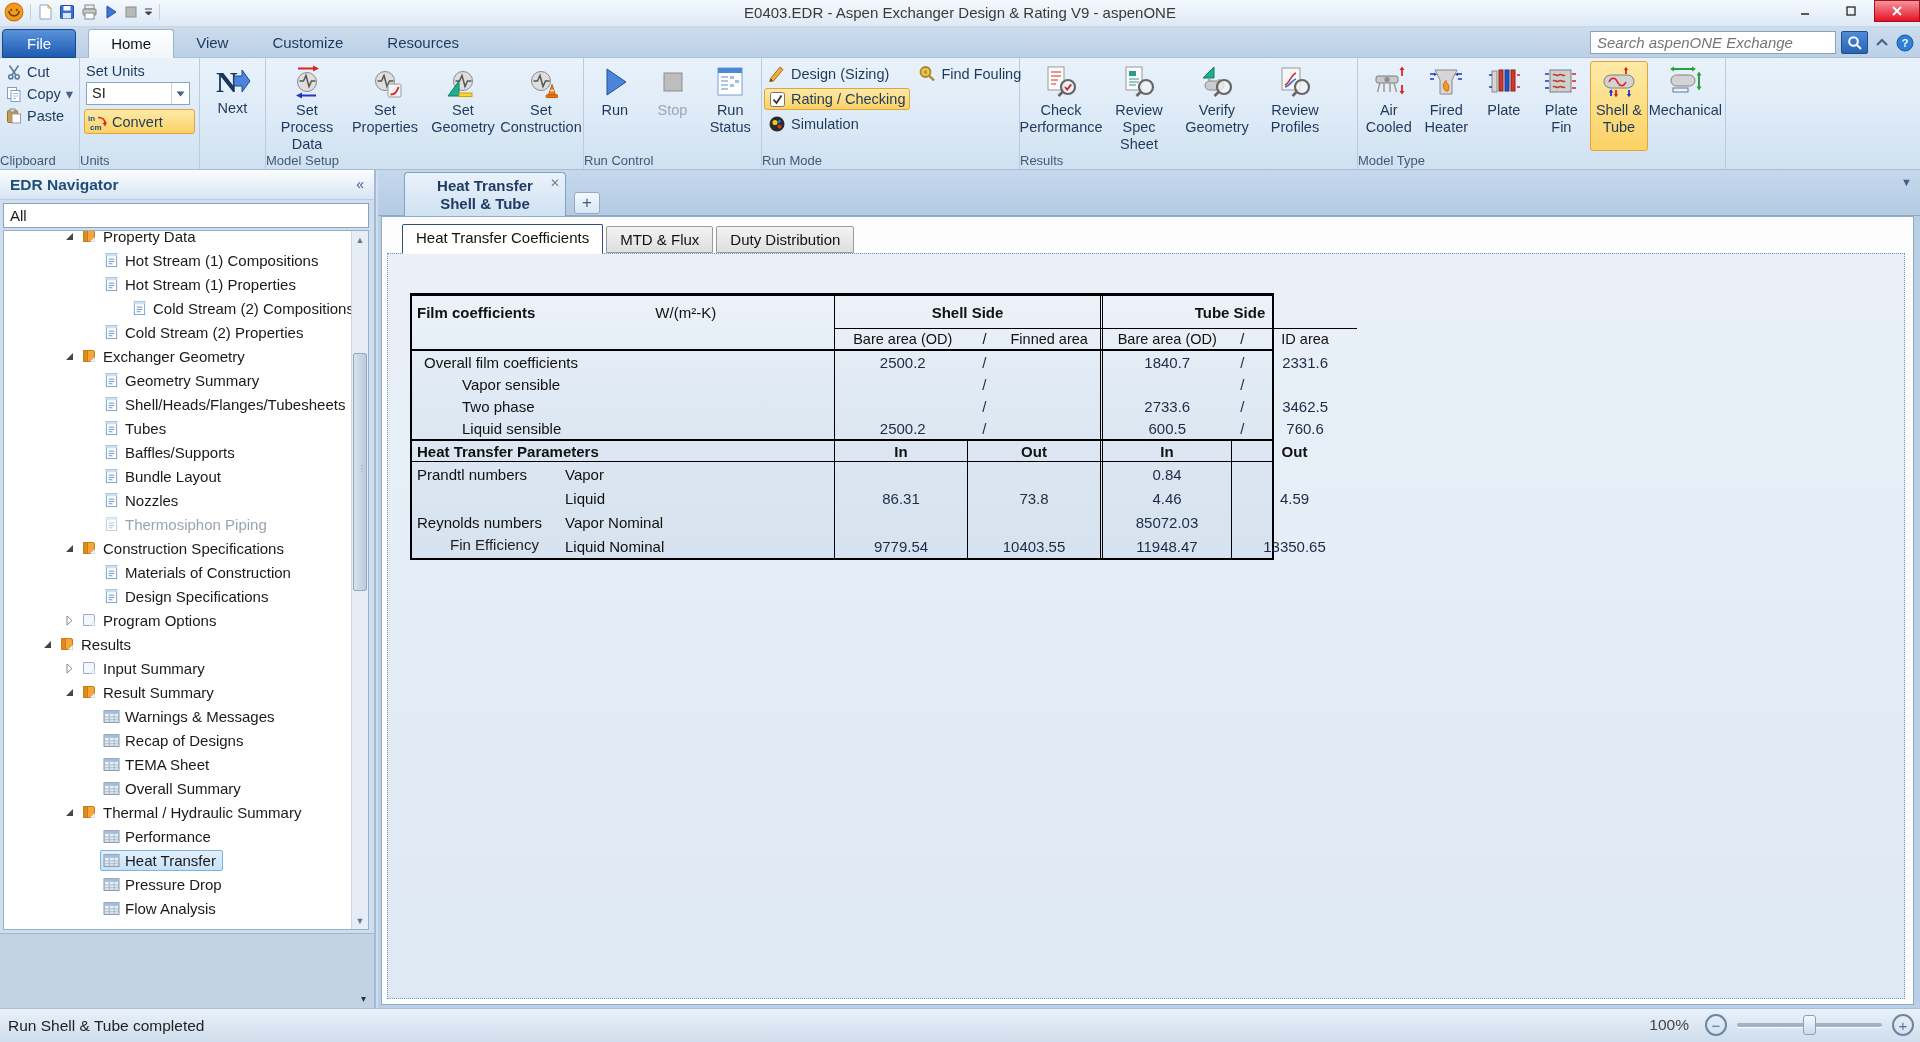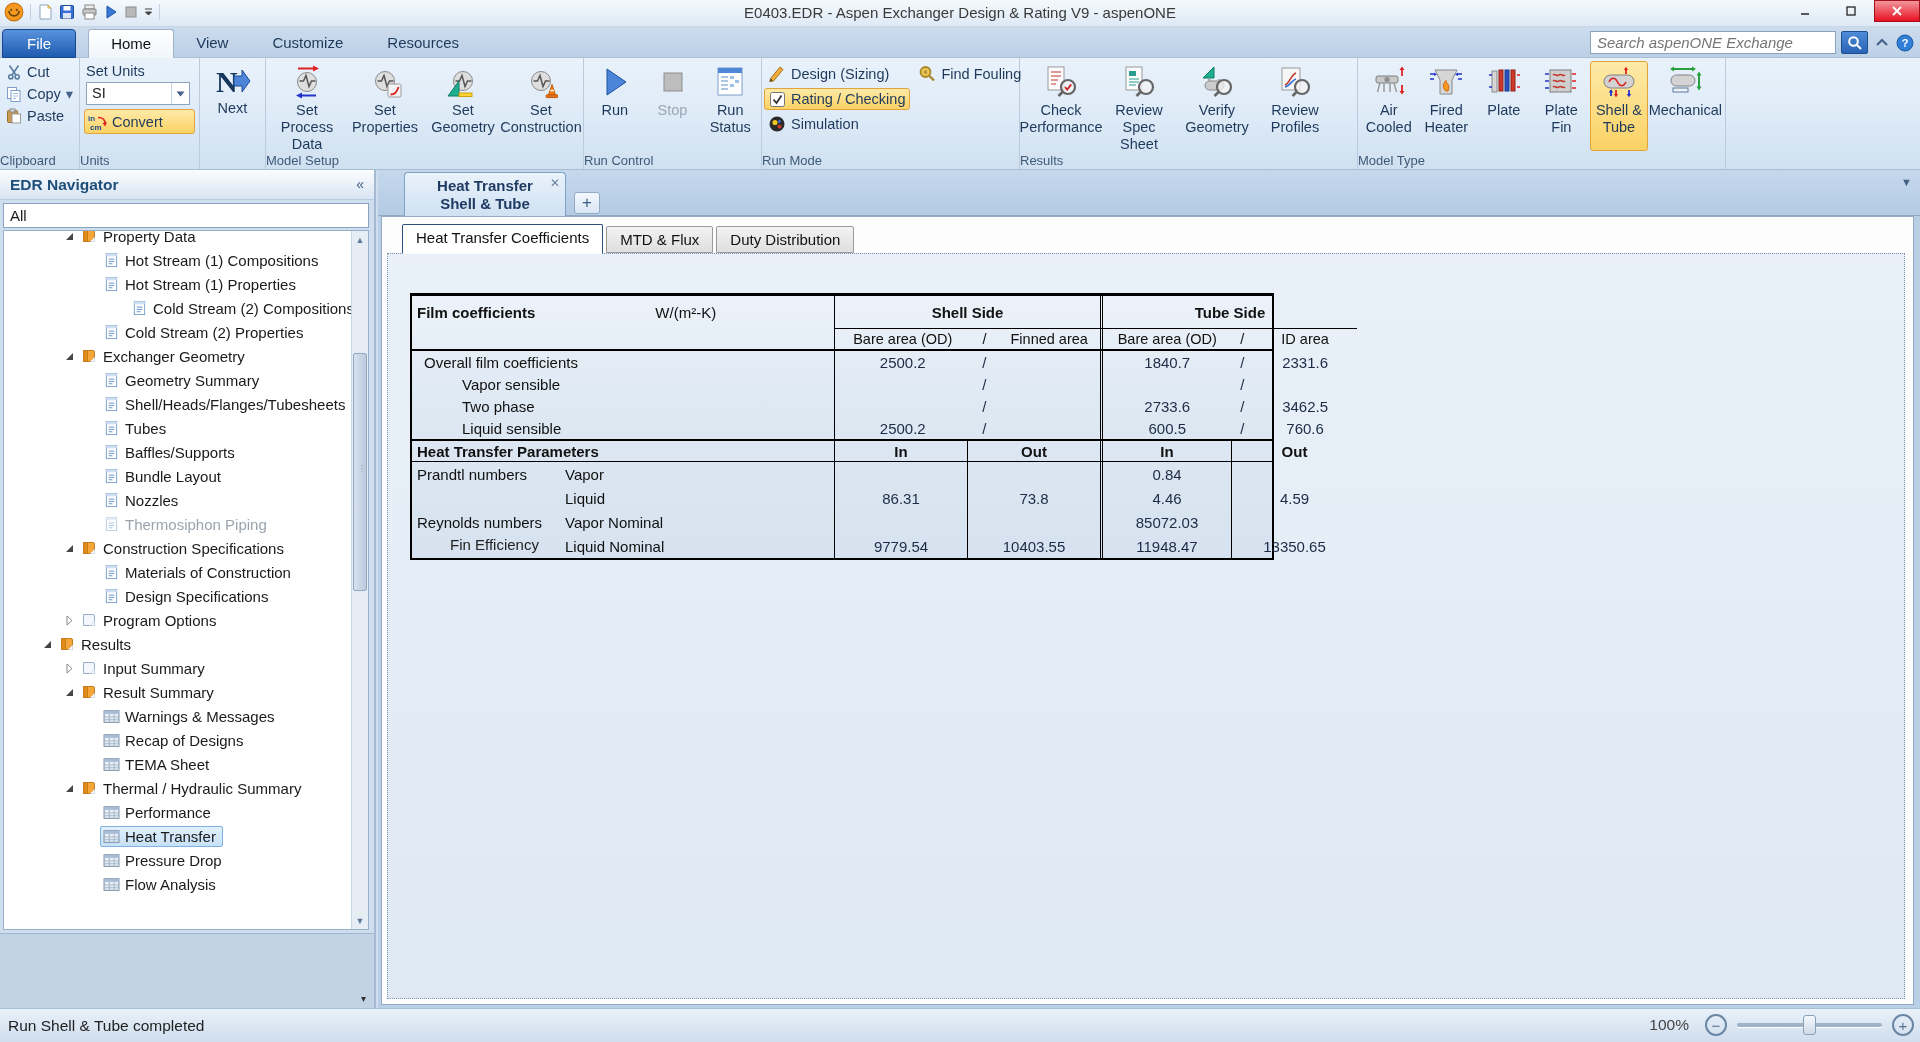--- a/index.html
+++ b/index.html
@@ -1074,20 +1074,35 @@
                   <svg width="17" height="15" viewBox="0 0 16 14">
                     <rect x="1" y="1.5" width="14" height="11" fill="#e8eef5" stroke="#7d93ad"></rect>
                     <rect x="1" y="1.5" width="14" height="3" fill="#a8bdd4"></rect>
                     <path d="M1 7.5h14M1 10h14M6 4.5v8M10.5 4.5v8" stroke="#9cb0c6" stroke-width=".8"></path>
                   </svg>
                 </span>
               </span>
               <span class="tlabel">TEMA Sheet</span>
             </span>
           </div>
+          <div class="trow" style="padding-left: 78px;">
+            <span class="arrow"></span>
+            <span class="cwrap">
+              <span class="ticon">
+                <span class="ic">
+                  <svg width="17" height="15" viewBox="0 0 16 14">
+                    <rect x="1" y="1.5" width="14" height="11" fill="#e8eef5" stroke="#7d93ad"></rect>
+                    <rect x="1" y="1.5" width="14" height="3" fill="#a8bdd4"></rect>
+                    <path d="M1 7.5h14M1 10h14M6 4.5v8M10.5 4.5v8" stroke="#9cb0c6" stroke-width=".8"></path>
+                  </svg>
+                </span>
+              </span>
+              <span class="tlabel">Overall Summary</span>
+            </span>
+          </div>
           <div class="trow" style="padding-left: 56px;">
             <span class="arrow">
               <span class="ic">
                 <svg width="10" height="10" viewBox="0 0 10 10">
                   <path d="M9 2v7H2z" fill="#444"></path>
                 </svg>
               </span>
             </span>
             <span class="cwrap">
               <span class="ticon">

